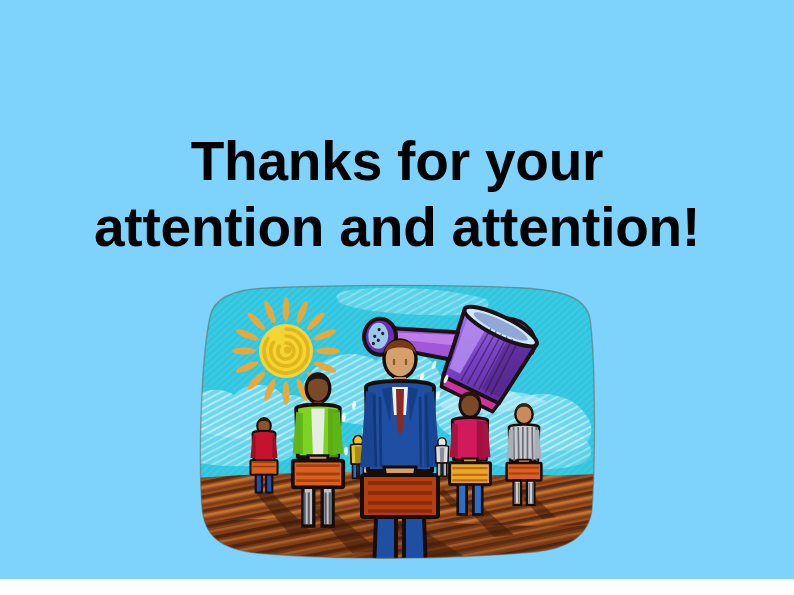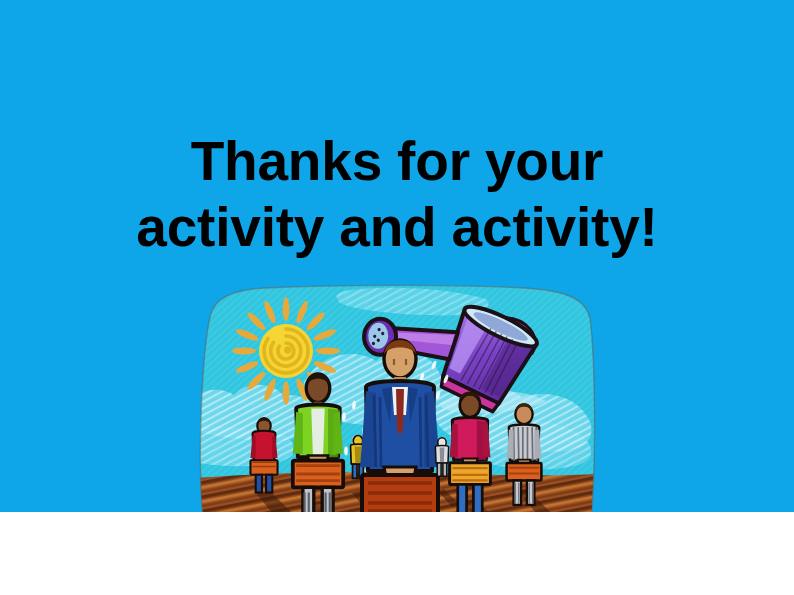--- a/index.html
+++ b/index.html
@@ -3,22 +3,22 @@
 <meta charset="utf-8">
 <style>
   html, body {
     margin: 0;
     padding: 0;
     background: #ffffff;
   }
   #slide {
     position: relative;
     width: 794px;
-    height: 512px;
-    background: #0ea5e9;
+    height: 579px;
+    background: #7dd3fc;
     overflow: hidden;
     font-family: "Liberation Sans", sans-serif;
   }
 
   
   #title-block {
     position: absolute;
     left: 0;
     top: 128px;
     width: 794px;
@@ -42,21 +42,21 @@
   }
   #illustration svg { display: block; width: 100%; height: 100%; }
 </style>
 </head>
 <body>
 
 <div id="slide">
 
   <div id="title-block">
     <span class="tline">Thanks for your</span>
-    <span class="tline">activity and activity!</span>
+    <span class="tline">attention and attention!</span>
   </div>
 
   <div id="illustration">
     <svg viewBox="0 0 406 278" xmlns="http://www.w3.org/2000/svg" role="img">
       <defs>
 
         <clipPath id="frameClip">
           <path d="M16,34 C20,12 46,6 72,5 C140,2 250,1 330,5
                    C362,7 392,12 396,36 C401,70 402,170 398,226
                    C395,254 372,266 340,269 C250,277 140,277 62,270

